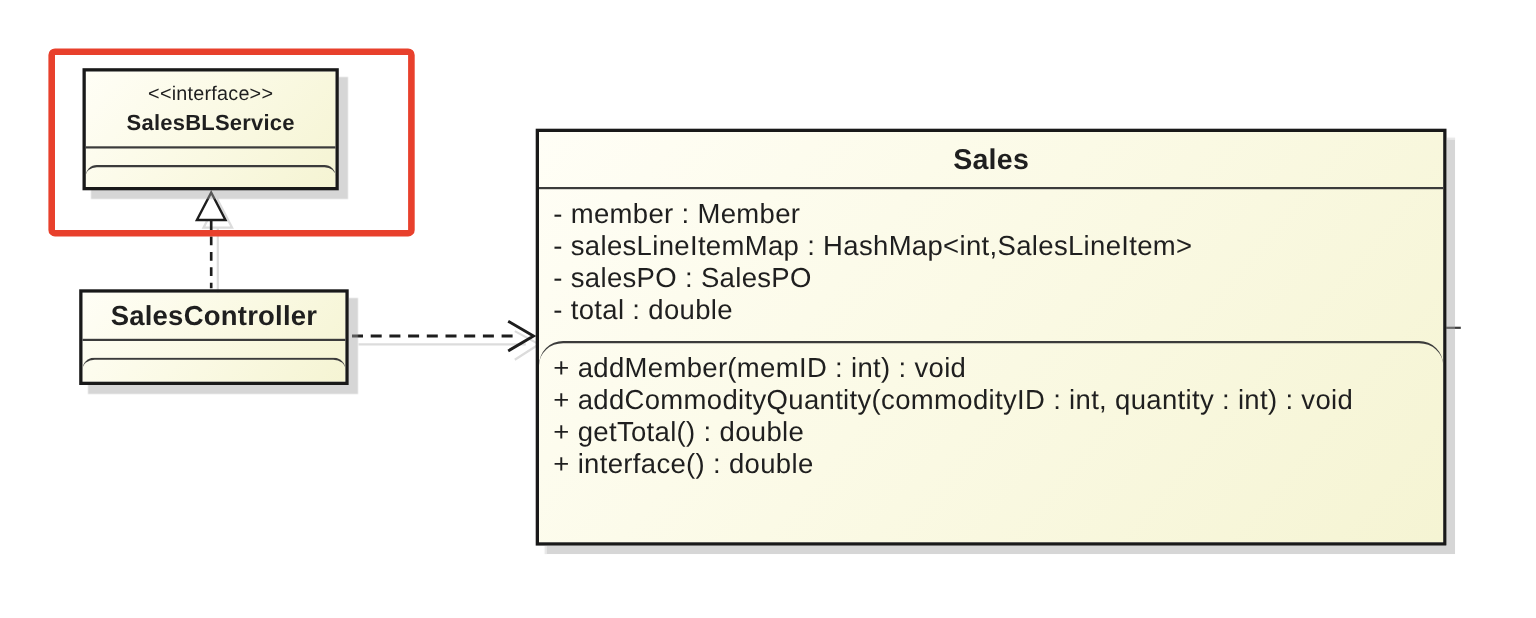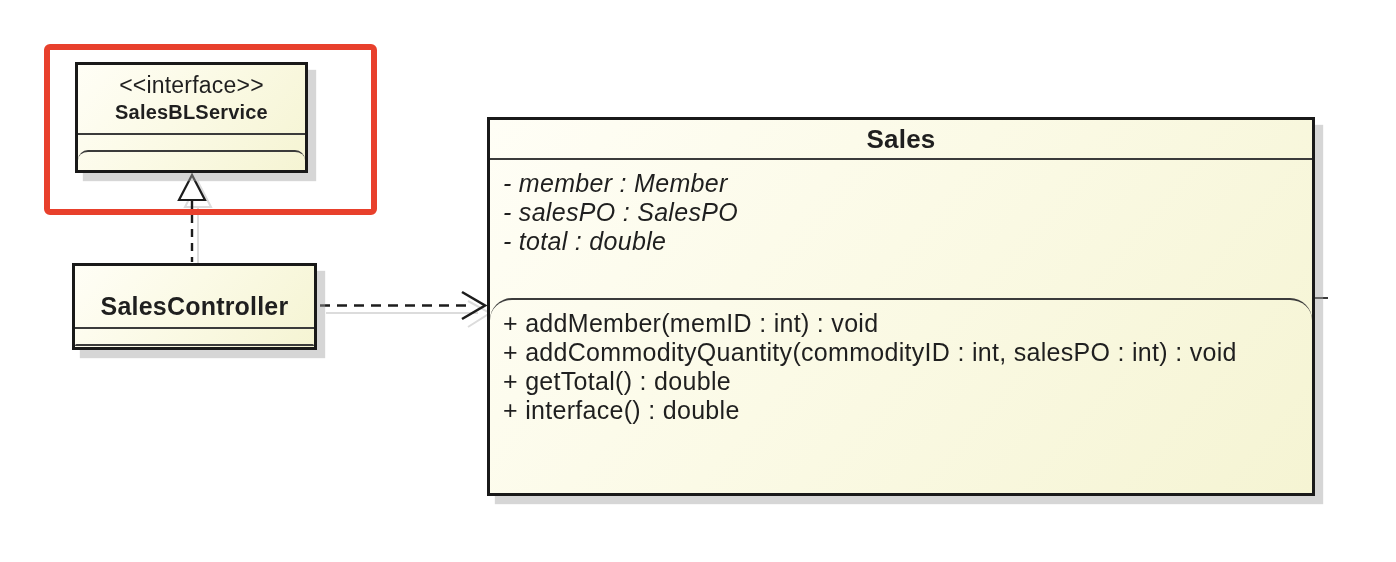--- a/index.html
+++ b/index.html
@@ -44,39 +44,39 @@
   .compartment + .compartment { border-top: 2px solid var(--divider); }
   .compartment.grow { flex: 1 1 auto; border-radius: 22px; }
 
   .box-interface { left: 75px; top: 62px; width: 233px; height: 111px; }
   .box-interface .title {
     height: 68px;
     display: flex; flex-direction: column;
     align-items: center; justify-content: center;
     line-height: 27px;
   }
-  .stereotype { font-size: 23px; letter-spacing: 0.2px; }
+  .stereotype { font-size: 18px; letter-spacing: 0.2px; }
   .iface-name { font-size: 20px; font-weight: bold; letter-spacing: 0.2px; }
   .box-interface .c2 { height: 17px; }
 
   .box-controller { left: 72px; top: 263px; width: 245px; height: 87px; }
   .box-controller .title {
     height: 42px;
     display: flex; align-items: center; justify-content: center;
-    font-size: 25px; font-weight: bold; letter-spacing: 0.2px; margin-top: 19px;
+    font-size: 25px; font-weight: bold; letter-spacing: 0.2px;
   }
   .box-controller .c2 { height: 17px; }
 
   .box-sales { left: 487px; top: 117px; width: 828px; height: 379px; }
   .box-sales .title {
-    height: 38px;
+    height: 50px;
     display: flex; align-items: center; justify-content: center;
     font-size: 26px; font-weight: bold; letter-spacing: 0.2px;
   }
-  .box-sales .attrs { height: 140px; padding: 9px 6px 0 13px; font-style: italic; }
+  .box-sales .attrs { height: 140px; padding: 9px 6px 0 13px; }
   .box-sales .methods { padding: 9px 6px 0 13px; }
   .member-line {
     font-size: 25px;
     line-height: 29px;
     letter-spacing: 0.3px;
     white-space: pre;
   }
 
   .highlight-rect {
     position: absolute;
@@ -125,24 +125,25 @@
   <div class="uml-box box-controller">
     <div class="compartment title">SalesController</div>
     <div class="compartment c2"></div>
     <div class="compartment grow"></div>
   </div>
 
   <div class="uml-box box-sales">
     <div class="compartment title">Sales</div>
     <div class="compartment attrs">
       <div class="member-line">- member : Member</div>
+      <div class="member-line">- salesLineItemMap : HashMap&lt;int,SalesLineItem&gt;</div>
       <div class="member-line">- salesPO : SalesPO</div>
       <div class="member-line">- total : double</div>
     </div>
     <div class="compartment grow methods">
       <div class="member-line">+ addMember(memID : int) : void</div>
-      <div class="member-line">+ addCommodityQuantity(commodityID : int, salesPO : int) : void</div>
+      <div class="member-line">+ addCommodityQuantity(commodityID : int, quantity : int) : void</div>
       <div class="member-line">+ getTotal() : double</div>
       <div class="member-line">+ interface() : double</div>
     </div>
   </div>
 
 </div>
 
 </body></html>

